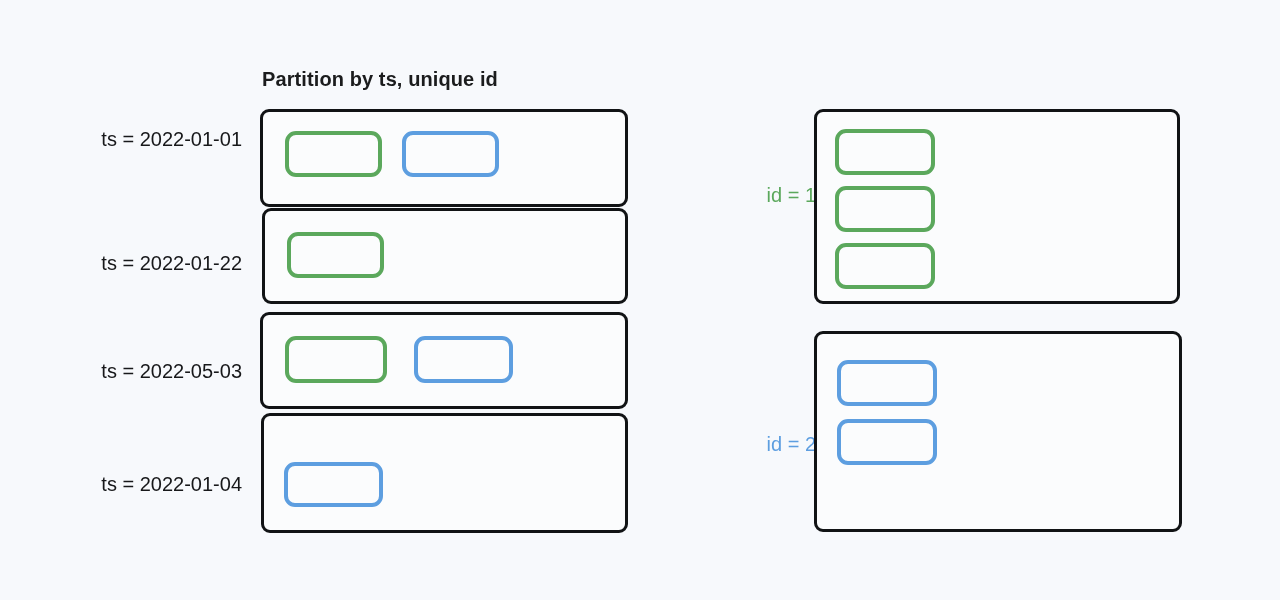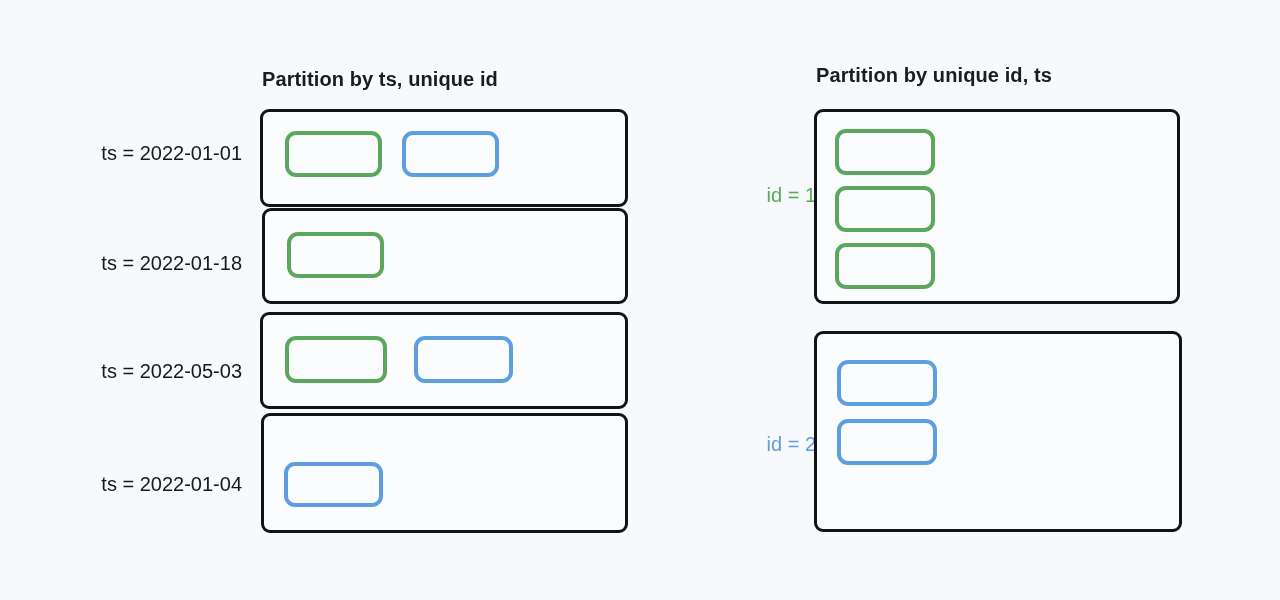--- a/index.html
+++ b/index.html
@@ -78,43 +78,42 @@
   .chip-blue  { border-color: #5d9ee0; }
 </style>
 </head>
 <body>
 
 <div id="stage">
 
   <div class="panel-title" id="title-left">Partition by ts, unique id</div>
 
   <div id="left-labels">
-      <div class="ts-label" style="top: 142px;">ts = 2022-01-01</div>
-      <div class="ts-label" style="top: 252px;">ts = 2022-01-18</div>
+      <div class="ts-label" style="top: 128px;">ts = 2022-01-01</div>
+      <div class="ts-label" style="top: 252px;">ts = 2022-01-22</div>
       <div class="ts-label" style="top: 360px;">ts = 2022-05-03</div>
       <div class="ts-label" style="top: 473px;">ts = 2022-01-04</div>
     </div>
   <div id="left-partitions">
       <div class="partition" style="left: 260px; top: 109px; width: 368px; height: 98px;">
         <div class="chip chip-green" style="left: 22px; top: 19px; width: 97px; height: 46px;"></div>
         <div class="chip chip-blue" style="left: 139px; top: 19px; width: 97px; height: 46px;"></div>
       </div>
       <div class="partition" style="left: 262px; top: 208px; width: 366px; height: 96px;">
         <div class="chip chip-green" style="left: 22px; top: 21px; width: 97px; height: 46px;"></div>
       </div>
       <div class="partition" style="left: 260px; top: 312px; width: 368px; height: 97px;">
         <div class="chip chip-green" style="left: 22px; top: 21px; width: 102px; height: 47px;"></div>
         <div class="chip chip-blue" style="left: 151px; top: 21px; width: 99px; height: 47px;"></div>
       </div>
       <div class="partition" style="left: 261px; top: 413px; width: 367px; height: 120px;">
         <div class="chip chip-blue" style="left: 20px; top: 46px; width: 99px; height: 45px;"></div>
       </div>
     </div>
 
-  <div class="panel-title" id="title-right">Partition by unique id, ts</div>
 
   <div id="right-labels">
       <div class="id-label id-green" style="top: 184px;">id = 1</div>
       <div class="id-label id-blue" style="top: 393px; margin-top: 40px;">id = 2</div>
     </div>
   <div id="right-partitions">
       <div class="partition" style="left: 814px; top: 109px; width: 366px; height: 195px;">
         <div class="chip chip-green" style="left: 18px; top: 17px; width: 100px; height: 46px;"></div>
         <div class="chip chip-green" style="left: 18px; top: 74px; width: 100px; height: 46px;"></div>
         <div class="chip chip-green" style="left: 18px; top: 131px; width: 100px; height: 46px;"></div>

